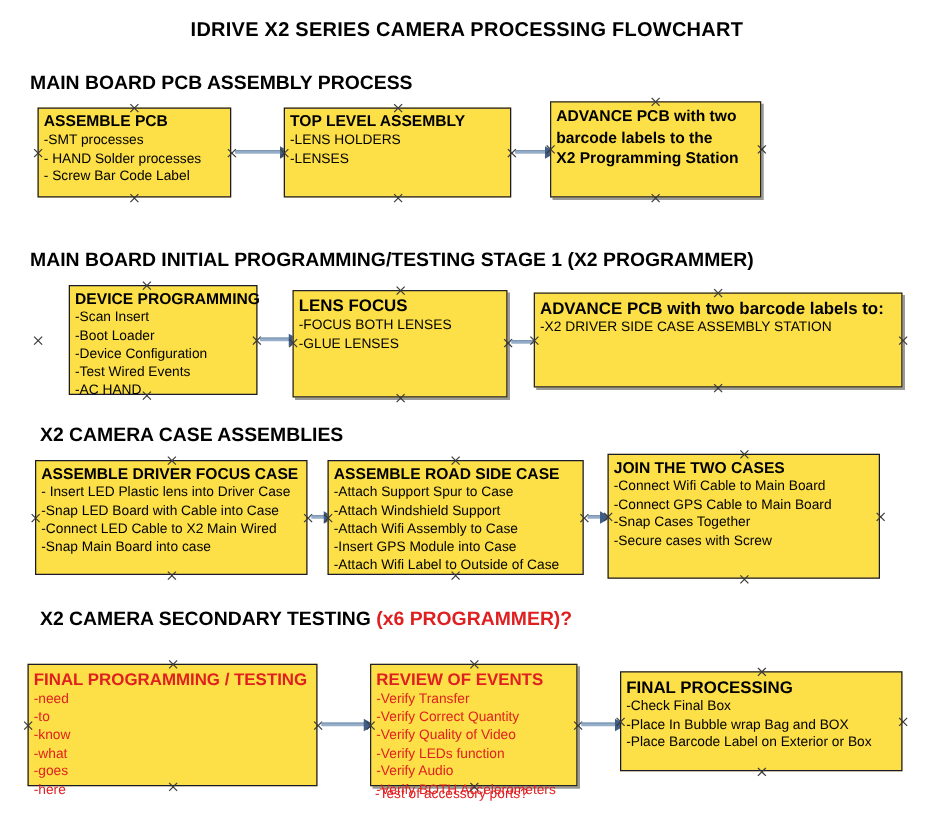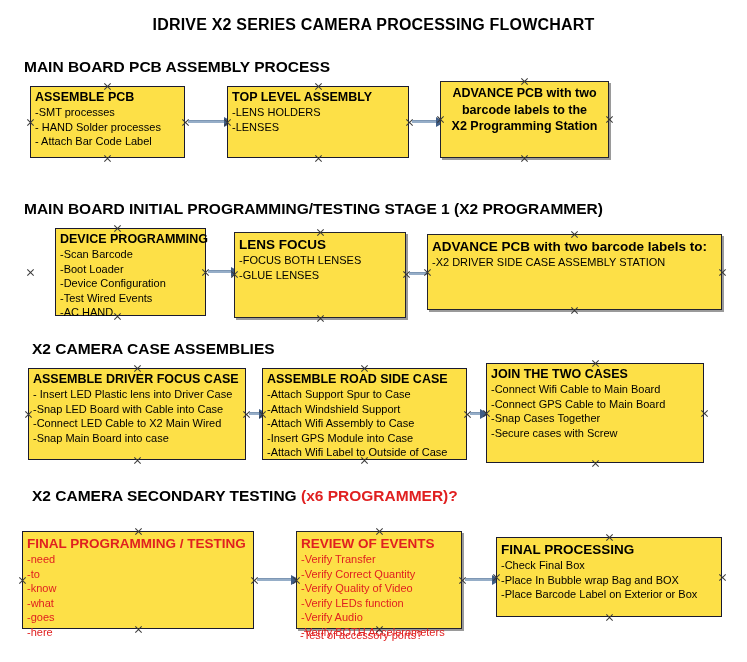--- a/index.html
+++ b/index.html
@@ -69,21 +69,20 @@
   }
   .box .bhead.big {
     font-size: 13.5px;
     line-height: 17px;
   }
   
   .box .bline.bold {
     font-weight: bold;
     font-size: 12.5px;
     line-height: 16.5px;
-    text-align: center;
   }
   
   .handle {
     position: absolute;
     width: 9px;
     height: 9px;
     margin-left: -4.5px;
     margin-top: -4.5px;
     pointer-events: none;
   }
@@ -129,21 +128,21 @@
   <div class="title">IDRIVE X2  SERIES CAMERA PROCESSING FLOWCHART</div>
 
   <div class="section-head" style="left:24px; top:58px;">
     <span>MAIN BOARD PCB ASSEMBLY PROCESS</span>
   </div>
 
   <div class="box" style="left:30px; top:86px; width:155px; height:72px;">
     <div class="bhead">ASSEMBLE PCB</div>
     <div class="bline">-SMT processes</div>
     <div class="bline">- HAND Solder processes</div>
-    <div class="bline">- Attach Bar Code Label</div>
+    <div class="bline">- Screw Bar Code Label</div>
   </div>
   <div class="handle" style="left:30px;  top:122px;"></div>
   <div class="handle" style="left:107px; top:86px;"></div>
   <div class="handle" style="left:107px; top:158px;"></div>
   <div class="handle" style="left:185px; top:122px;"></div>
 
   <div class="conn" style="left:188px; top:120px; width:37px;">
     <span class="arrowhead"></span>
   </div>
 
@@ -170,21 +169,21 @@
   <div class="handle" style="left:524px; top:81px;"></div>
   <div class="handle" style="left:524px; top:158px;"></div>
   <div class="handle" style="left:609px; top:119px;"></div>
 
   <div class="section-head" style="left:24px; top:200px;">
     <span>MAIN BOARD INITIAL PROGRAMMING/TESTING STAGE 1 (X2 PROGRAMMER)</span>
   </div>
 
   <div class="box" style="left:30px; top:228px; width:151px; height:88px;margin-left:25px;">
     <div class="bhead">DEVICE PROGRAMMING</div>
-    <div class="bline">-Scan Barcode</div>
+    <div class="bline">-Scan Insert</div>
     <div class="bline">-Boot Loader</div>
     <div class="bline">-Device Configuration</div>
     <div class="bline">-Test Wired Events</div>
     <div class="bline">-AC HAND</div>
   </div>
   <div class="handle" style="left:30px;  top:272px;"></div>
   <div class="handle" style="left:117px; top:228px;"></div>
   <div class="handle" style="left:117px; top:316px;"></div>
   <div class="handle" style="left:205px; top:272px;"></div>
 

